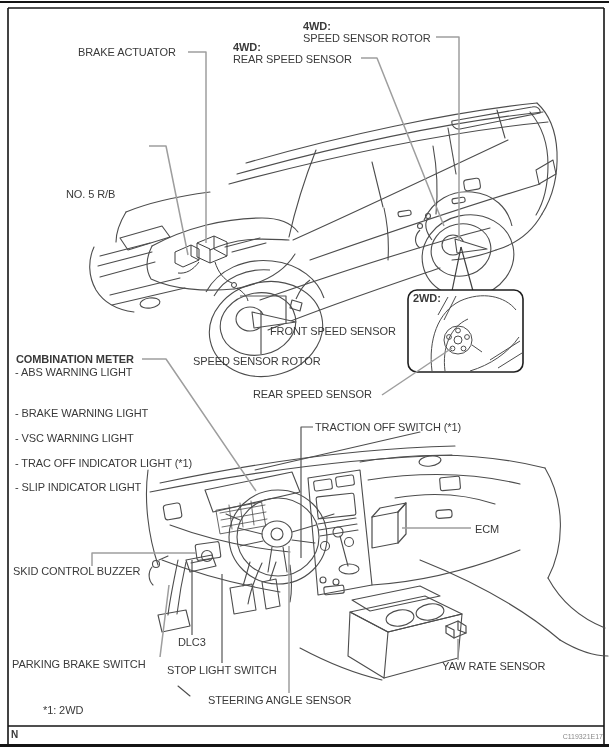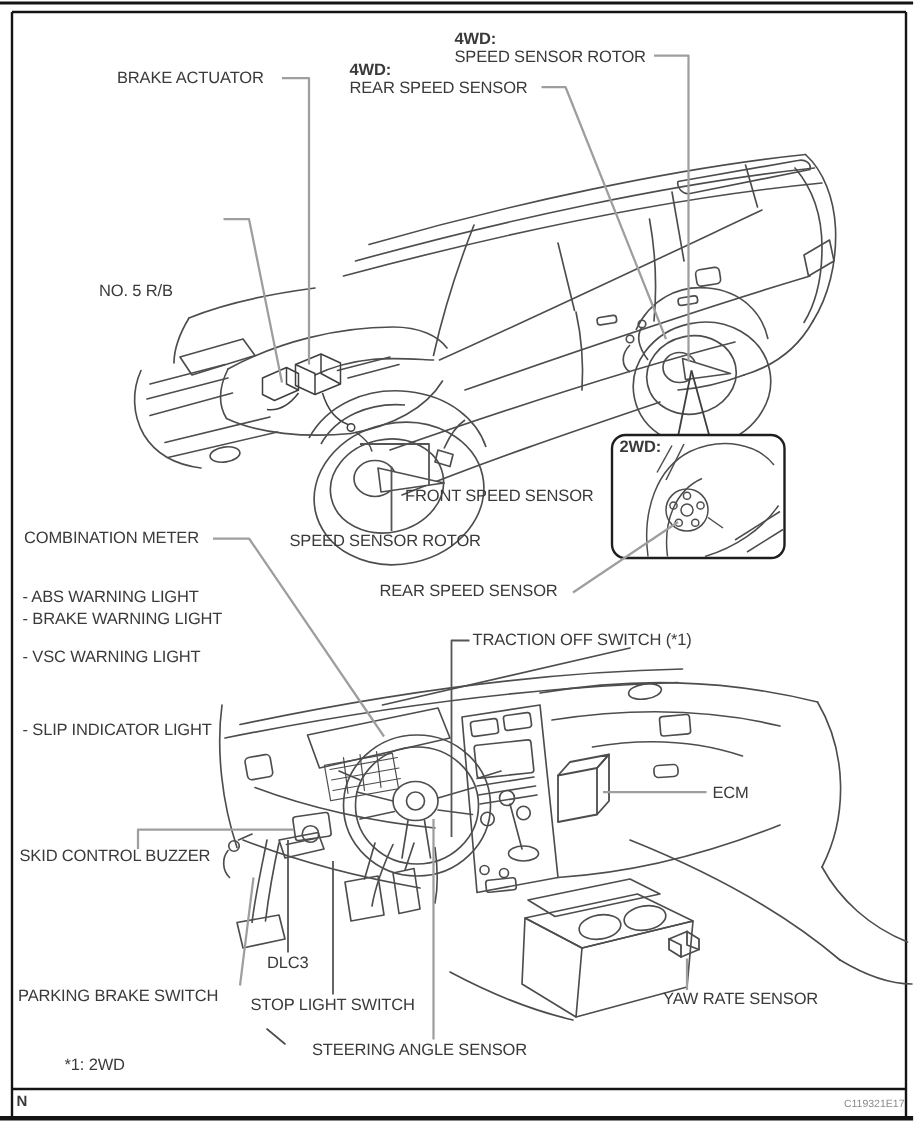--- a/index.html
+++ b/index.html
@@ -273,24 +273,25 @@
 
   <div class="lbl b" style="left:233px;top:41px;">4WD:</div>
   <div class="lbl" style="left:233px;top:53px;">REAR SPEED SENSOR</div>
 
   <div class="lbl" style="left:270px;top:325px;">FRONT SPEED SENSOR</div>
   <div class="lbl" style="left:193px;top:355px;">SPEED SENSOR ROTOR</div>
   <div class="lbl" style="left:253px;top:388px;">REAR SPEED SENSOR</div>
 
   <div class="lbl b" style="left:413px;top:292px;">2WD:</div>
 
-  <div class="lbl" style="left:16px;top:353px;">COMBINATION METER</div>
-  <div class="cm-item" style="top:392px;text-align:right;">- ABS WARNING LIGHT</div>
+  <div class="lbl" style="left:16px;top:353px;font-weight:bold;">COMBINATION METER</div>
+  <div class="cm-item" style="top:366px;text-align:right;">- ABS WARNING LIGHT</div>
   <div class="cm-item" style="top:407px;">- BRAKE WARNING LIGHT</div>
   <div class="cm-item" style="top:432px;">- VSC WARNING LIGHT</div>
+  <div class="cm-item" style="top:457px;">- TRAC OFF INDICATOR LIGHT (*1)</div>
   <div class="cm-item" style="top:481px;">- SLIP INDICATOR LIGHT</div>
 
   <div class="lbl" style="left:315px;top:421px;">TRACTION OFF SWITCH (*1)</div>
   <div class="lbl" style="left:475px;top:523px;">ECM</div>
   <div class="lbl" style="left:13px;top:565px;">SKID CONTROL BUZZER</div>
   <div class="lbl" style="left:12px;top:658px;">PARKING BRAKE SWITCH</div>
   <div class="lbl" style="left:178px;top:636px;">DLC3</div>
   <div class="lbl" style="left:167px;top:664px;">STOP LIGHT SWITCH</div>
   <div class="lbl" style="left:208px;top:694px;">STEERING ANGLE SENSOR</div>
   <div class="lbl" style="left:442px;top:660px;">YAW RATE SENSOR</div>

